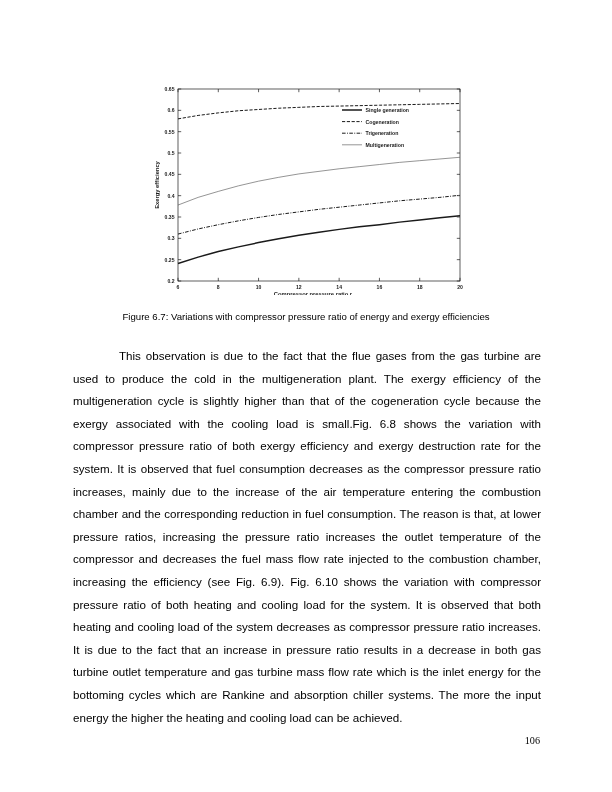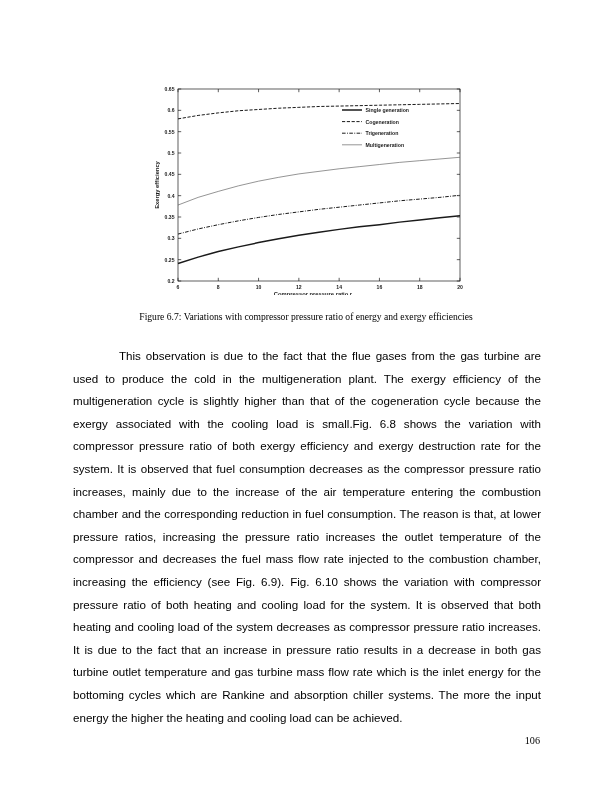--- a/index.html
+++ b/index.html
@@ -31,21 +31,21 @@
   }
   #chart-svg {
     display: block;
     width: 320px;
     height: 225px;
   }
   .figure-caption {
     width: 470px;
     margin: 16px auto 0 auto;
     text-align: center;
-    font-family: Liberation Serif, serif;
+    font-family: Liberation Sans, sans-serif;
     font-size: 9.6px;
     line-height: 1.25;
     color: #000;
   }
 
   
   #body-text {
     position: absolute;
     left: 73px;
     top: 345px;

